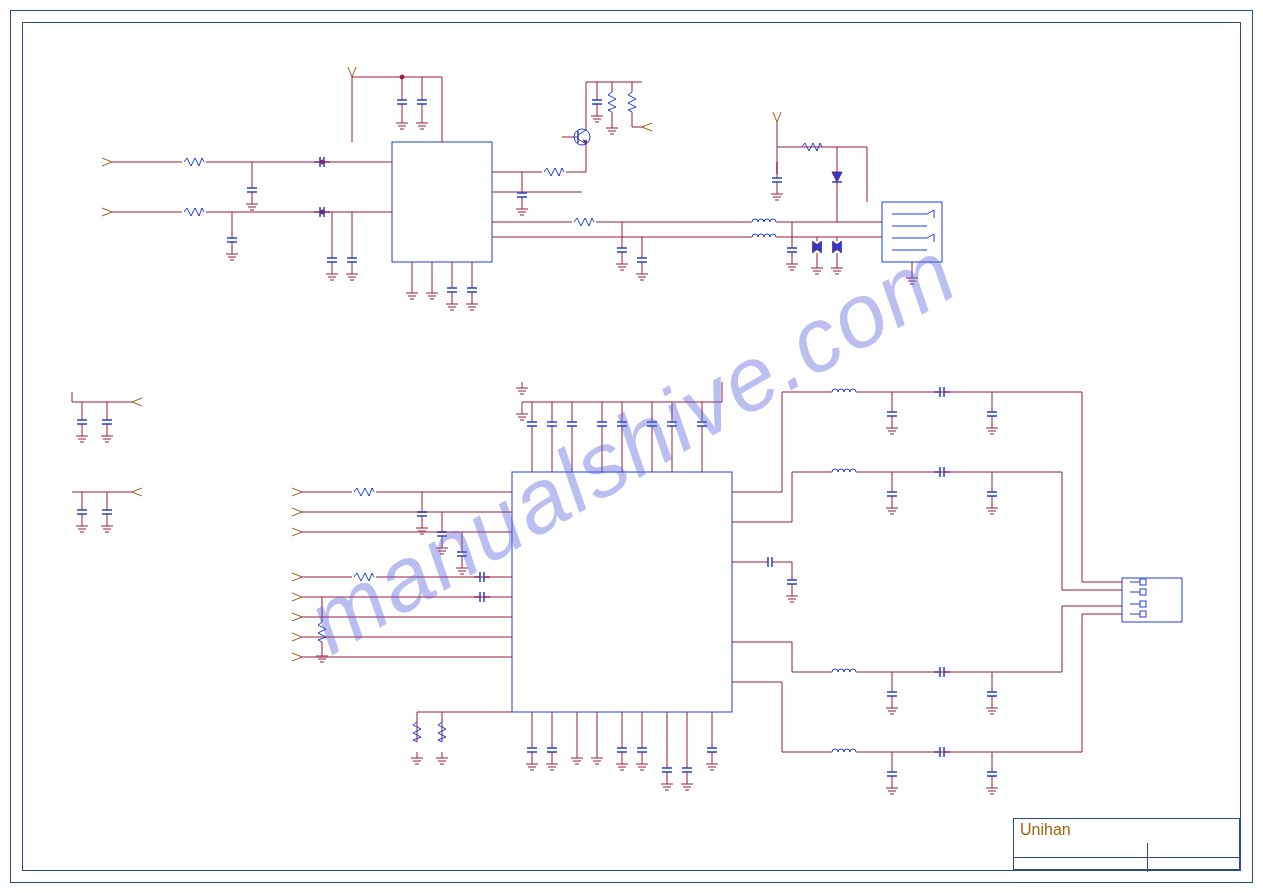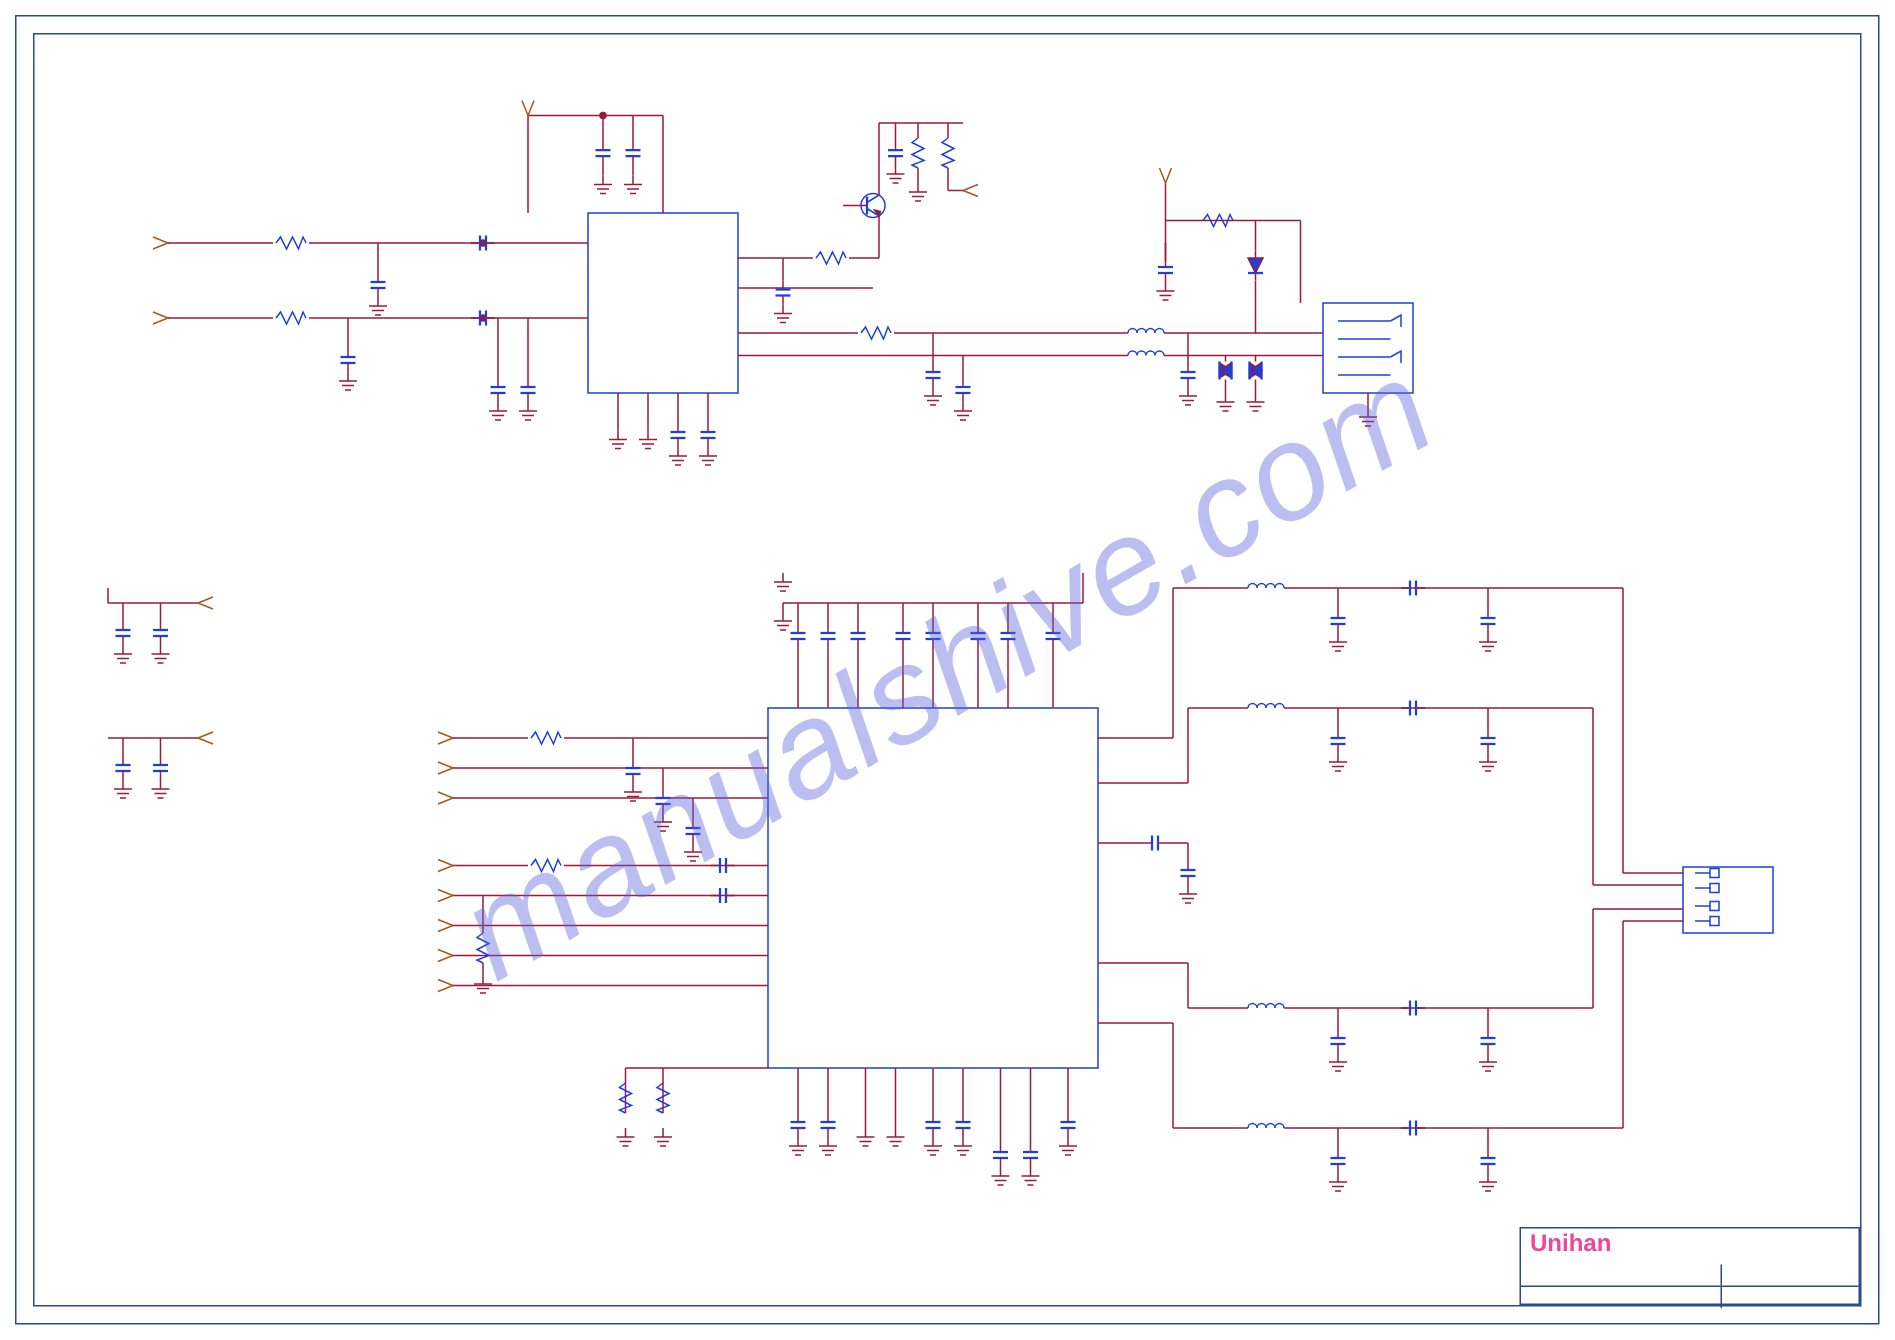--- a/index.html
+++ b/index.html
@@ -53,22 +53,22 @@
   .title-block .row3 {
     border-bottom: 1px solid #2b4b8a;
   }
   .title-block .tb-left {
     border-right: 1px solid #2b4b8a;
   }
   .title-block .row0 {
     height: 20px;
     padding: 2px 6px;
     font-size: 16px;
-    font-weight: bold;
-    color: #ec4899;
+    font-weight: normal;
+    color: #a16207;
   }
   .title-block .trow {
     height: 14px;
     display: flex;
     font-size: 8px;
     color: #444;
   }
   .title-block .trow > div {
     padding: 1px 4px;
   }

